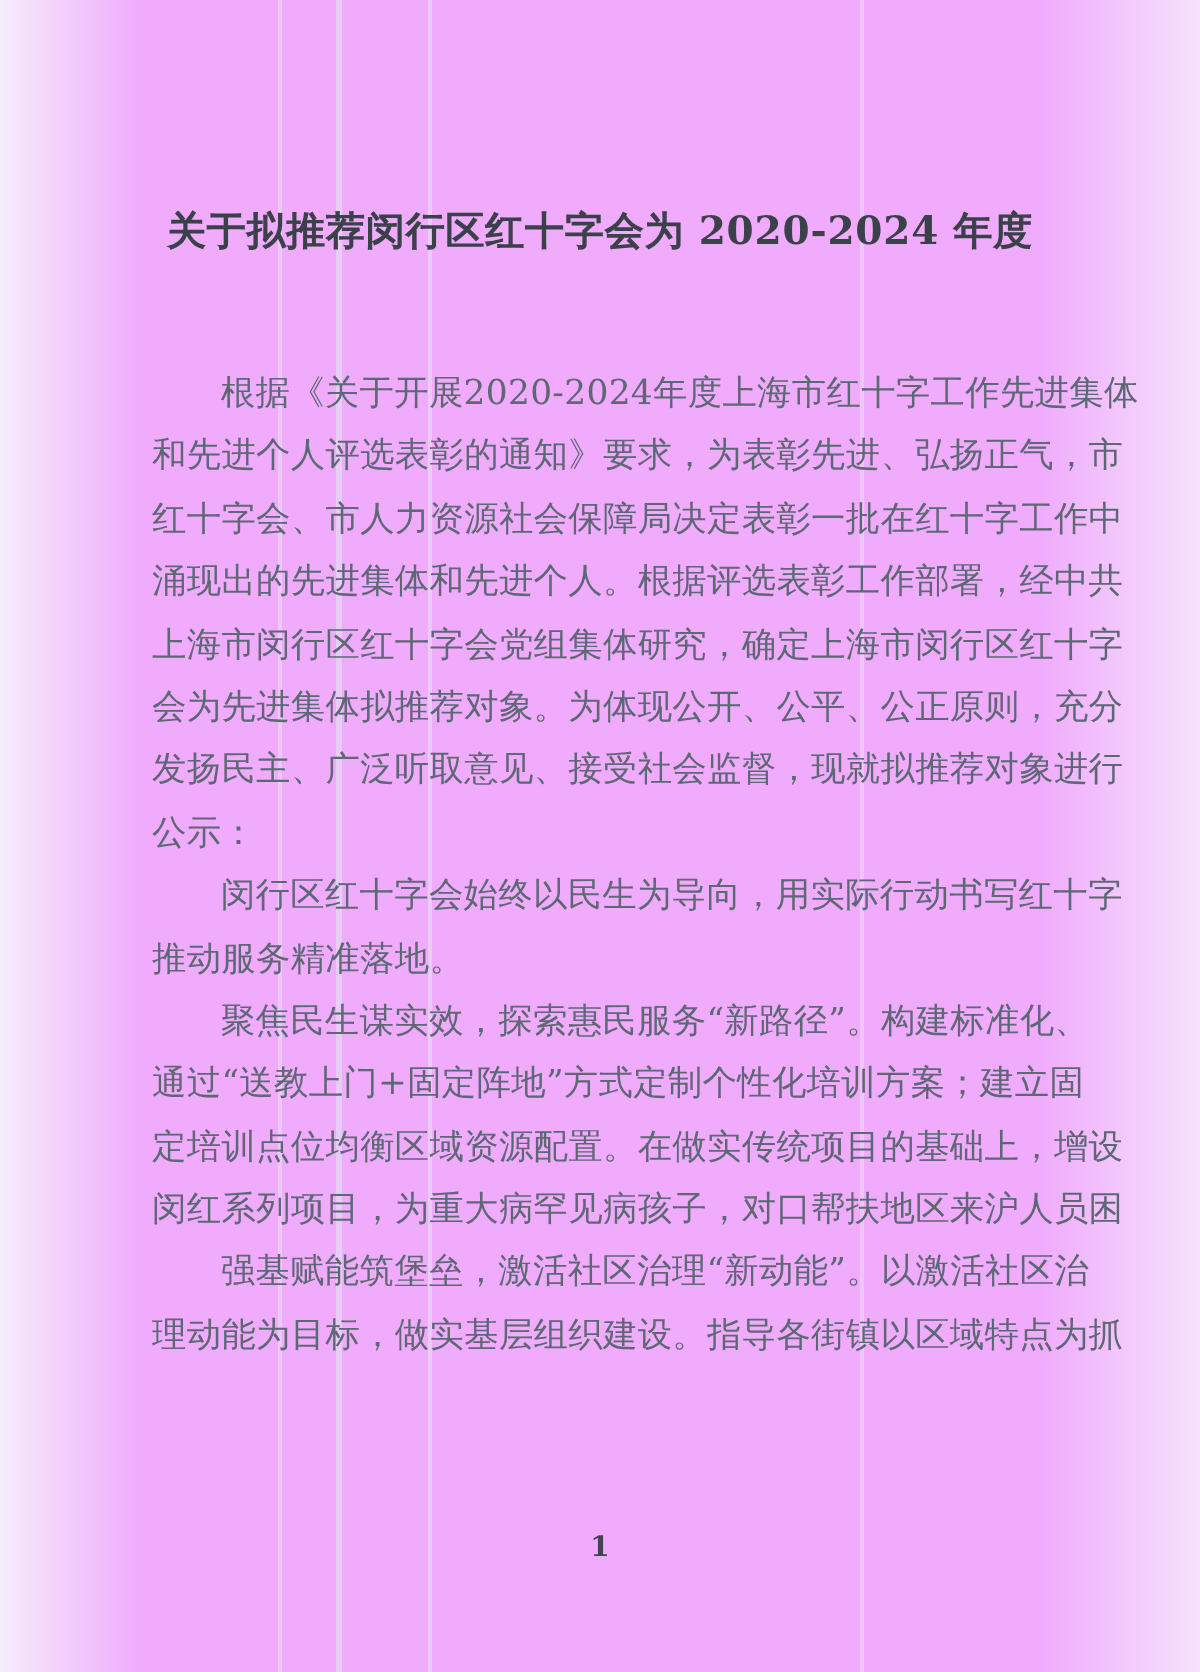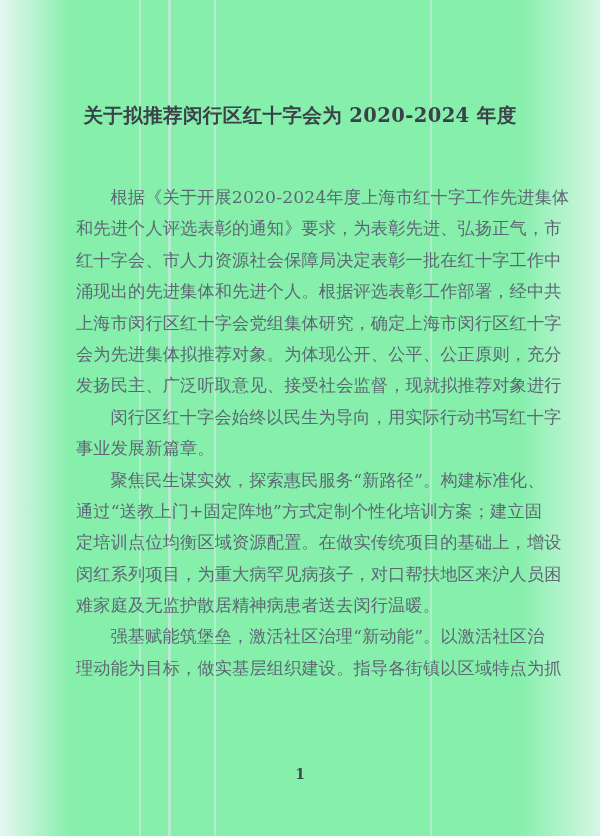--- a/index.html
+++ b/index.html
@@ -13,21 +13,21 @@
     background: #ffffff;
     font-family: "DejaVu Serif", "Liberation Serif", serif;
     overflow: hidden;
     position: relative;
   }
 
   
   #page {
     position: absolute;
     inset: 0;
-    background: #86efac;
+    background: #f0abfc;
     overflow: hidden;
   }
 
   
   .streak {
     position: absolute;
     top: 0;
     bottom: 0;
     pointer-events: none;
   }
@@ -329,20 +329,21 @@
         <span>现</span>
         <span>就</span>
         <span>拟</span>
         <span>推</span>
         <span>荐</span>
         <span>对</span>
         <span>象</span>
         <span>进</span>
         <span>行</span>
       </div>
+      <div class="bline">公示：</div>
       <div class="bline indent just">
         <span>闵</span>
         <span>行</span>
         <span>区</span>
         <span>红</span>
         <span>十</span>
         <span>字</span>
         <span>会</span>
         <span>始</span>
         <span>终</span>
@@ -357,21 +358,21 @@
         <span>实</span>
         <span>际</span>
         <span>行</span>
         <span>动</span>
         <span>书</span>
         <span>写</span>
         <span>红</span>
         <span>十</span>
         <span>字</span>
       </div>
-      <div class="bline">事业发展新篇章。</div>
+      <div class="bline">推动服务精准落地。</div>
       <div class="bline indent just">
         <span>聚</span>
         <span>焦</span>
         <span>民</span>
         <span>生</span>
         <span>谋</span>
         <span>实</span>
         <span>效</span>
         <span>，</span>
         <span>探</span>
@@ -476,21 +477,20 @@
         <span>帮</span>
         <span>扶</span>
         <span>地</span>
         <span>区</span>
         <span>来</span>
         <span>沪</span>
         <span>人</span>
         <span>员</span>
         <span>困</span>
       </div>
-      <div class="bline">难家庭及无监护散居精神病患者送去闵行温暖。</div>
       <div class="bline indent just">
         <span>强</span>
         <span>基</span>
         <span>赋</span>
         <span>能</span>
         <span>筑</span>
         <span>堡</span>
         <span>垒</span>
         <span>，</span>
         <span>激</span>

